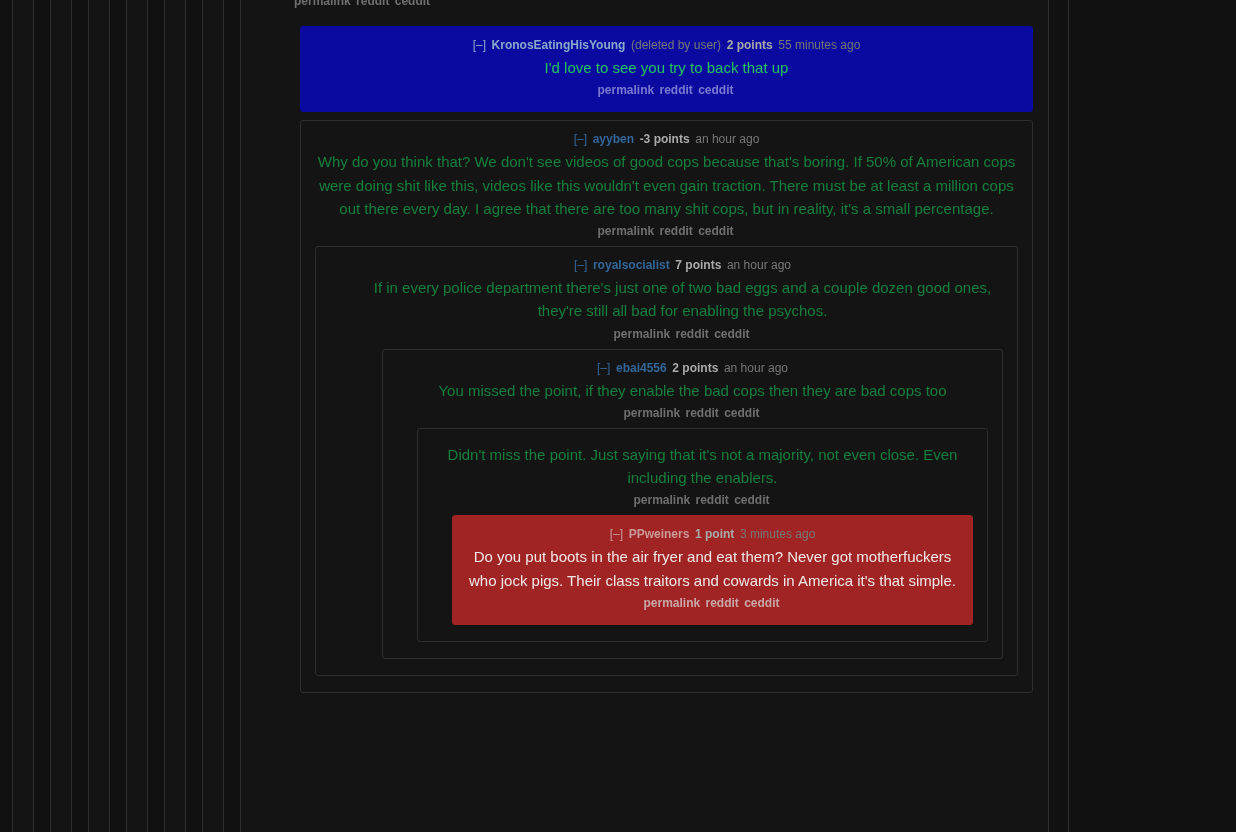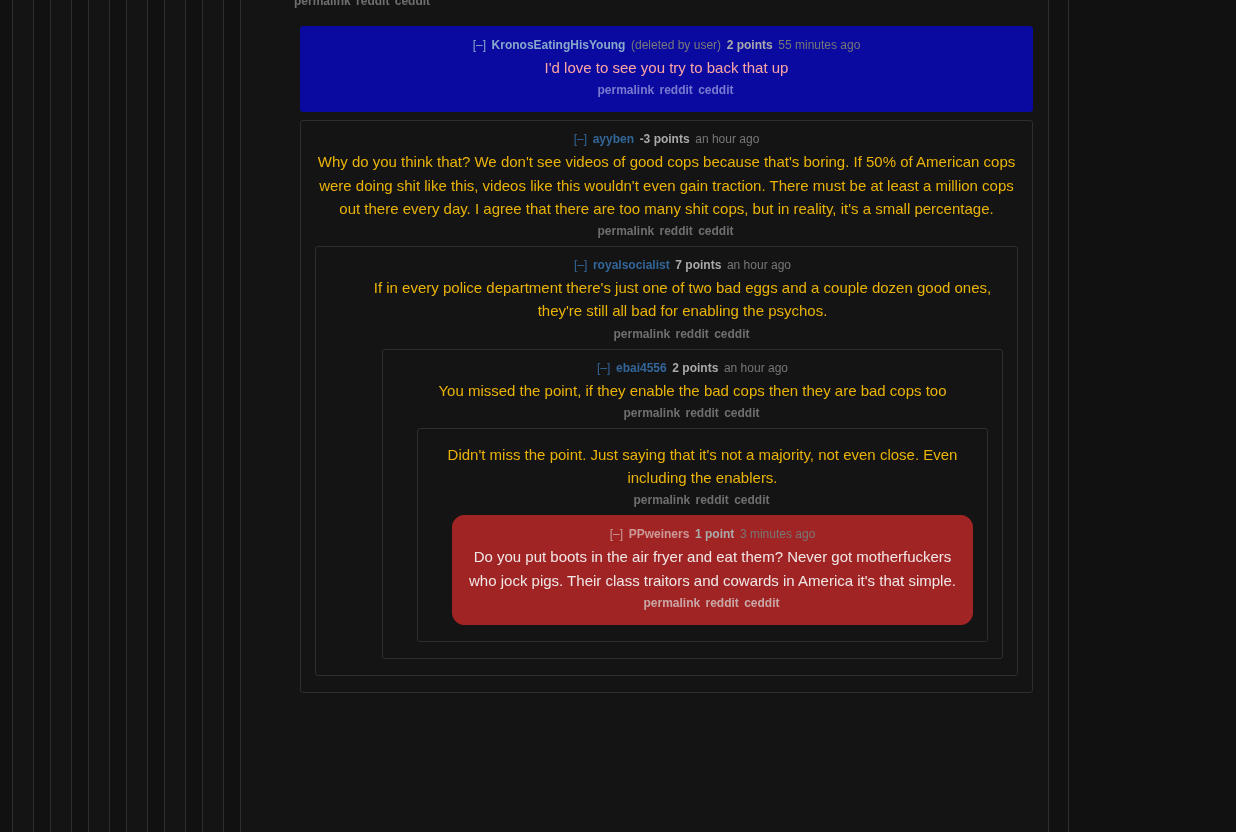--- a/index.html
+++ b/index.html
@@ -64,45 +64,44 @@
     color: #aaa;
     font-size: 12px;
     font-weight: bold;
     margin-right: 2px;
   }
   .timeago {
     color: #777;
     font-size: 12px;
   }
   .comment-body {
-    color: #eab308;
+    color: #15803d;
     font-size: 15px;
     line-height: 1.55;
     margin-top: 4px;
   }
   .comment {
     border: 1px solid #2e2e2e;
     border-radius: 3px;
     background: #141414;
     padding: 10px 14px 8px 14px;
     margin: 8px 0;
     text-align: center;
   }
   .comment.highlight-blue {
     background: #0a0aa0;
     border-color: #0a0aa0;
   }
-  .comment.highlight-blue .comment-body { color: #fca5a5; }
+  .comment.highlight-blue .comment-body { color: #22c55e; }
   .comment.highlight-blue .links-row { color: #7a7ad0; }
   .comment.highlight-blue .collapse,
   .comment.highlight-blue .author { color: #88aacc; }
   .comment.highlight-red {
     background: #a12424;
     border-color: #a12424;
-    border-radius: 12px;
   }
   .comment.highlight-red .comment-body { color: #f0e6e6; }
   .comment.highlight-red .links-row { color: #caa7a7; }
   .comment.highlight-red .collapse,
   .comment.highlight-red .author { color: #cc9999; }
   .children {
     margin-top: 6px;
   }
   .tagline { margin-bottom: 0; }
   .topfrag {

